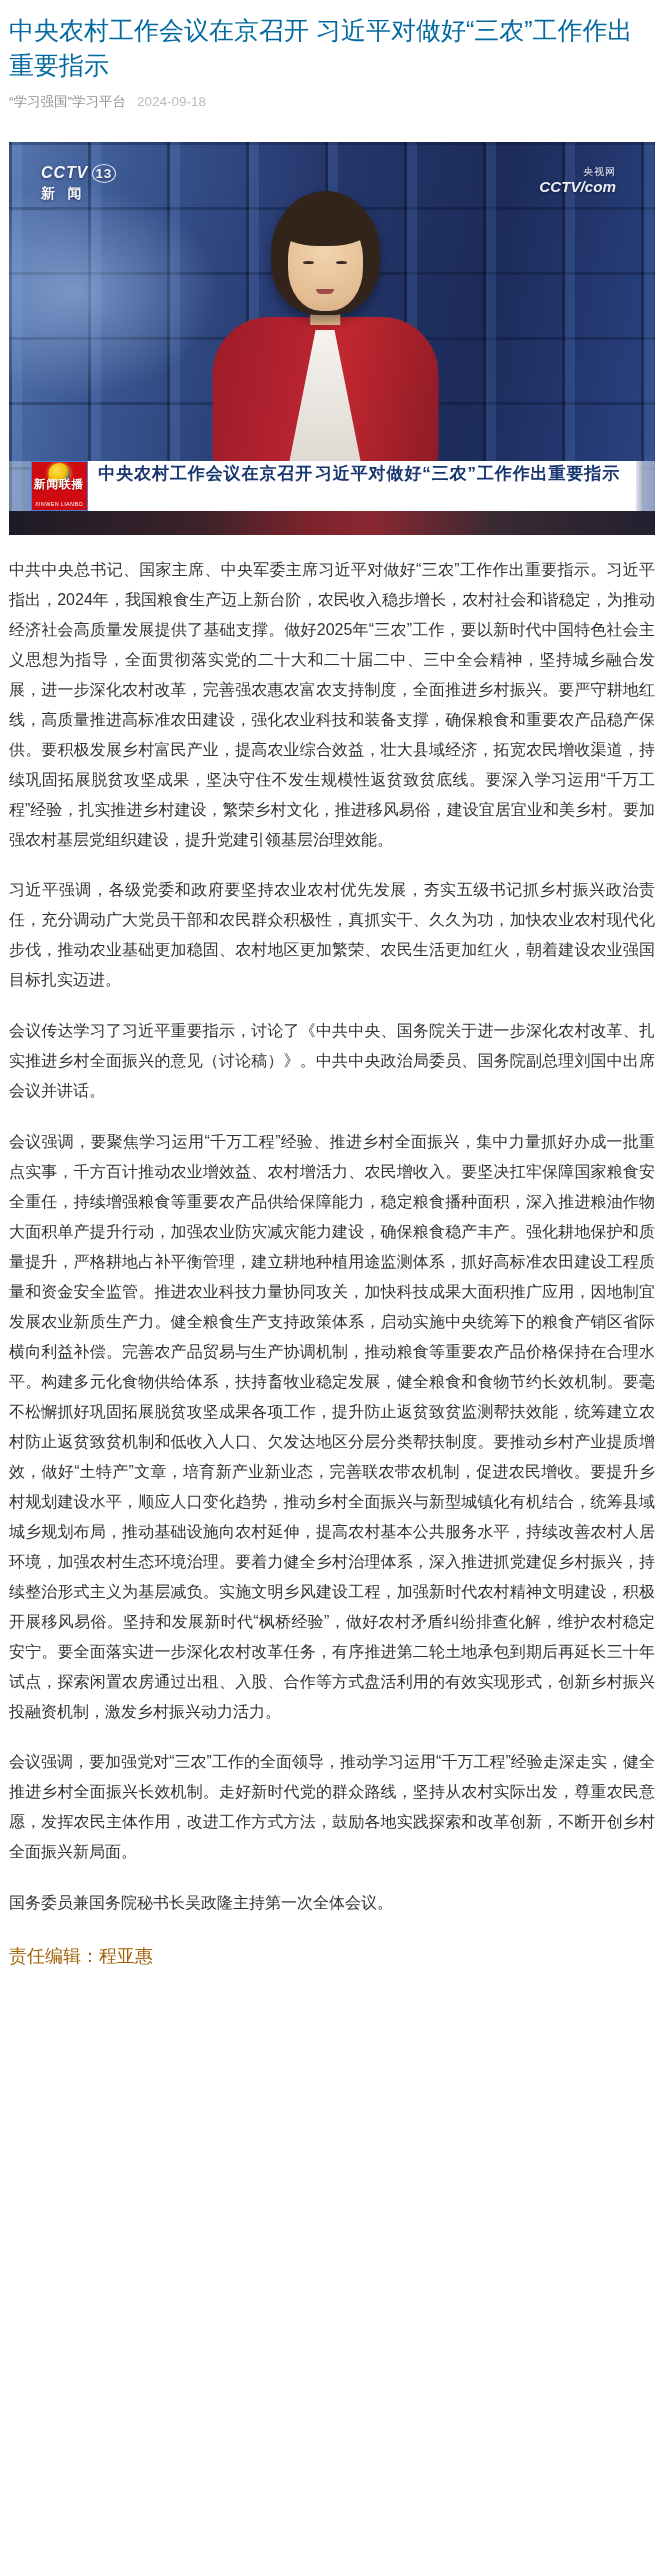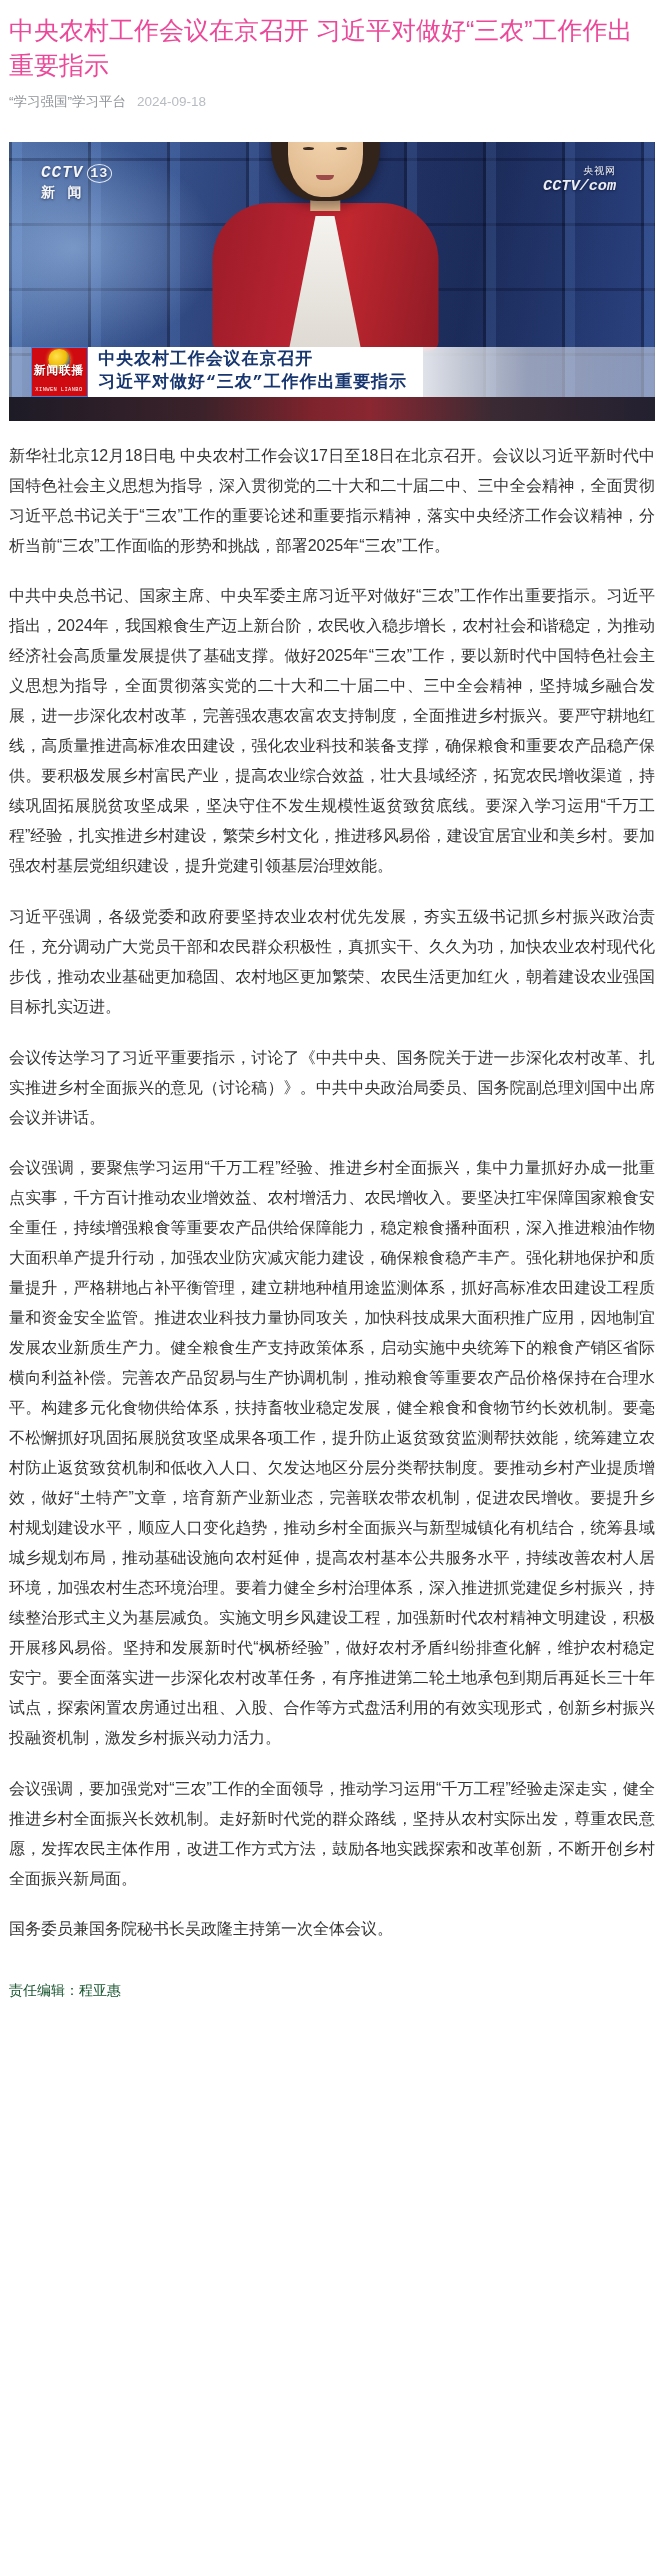--- a/index.html
+++ b/index.html
@@ -11,38 +11,37 @@
     color: #333;
   }
   .page { padding: 9px 9px 16px; }
 
   
   .title {
     margin: 3.6px 0 10.8px;
     font-size: 25px;
     line-height: 35px;
     font-weight: 500;
-    color: #ec4899;
+    color: #0369a1;
   }
   .meta { font-size: 13.5px; color: #8f9398; margin: 0 0 30.5px; }
   .meta .date { color: #b8bcc2; margin-left: 7.2px; }
 
   
   .video {
     position: relative;
     width: 646px;
-    height: 279px;
+    height: 393px;
     margin: 0 0 20px;
     overflow: hidden;
     background:
       radial-gradient(ellipse 206px 152px at 10% 38%, rgba(165,195,235,0.55), rgba(80,110,170,0) 70%),
       repeating-linear-gradient(90deg, rgba(4,10,30,0.38) 0 2.7px, rgba(90,130,200,0.20) 2.7px 12.6px, rgba(25,45,100,0.12) 12.6px 79px),
       repeating-linear-gradient(0deg, rgba(3,8,28,0.30) 0 2.7px, rgba(0,0,0,0) 2.7px 65px),
       linear-gradient(100deg, #5d7fb5 0%, #3e5c97 18%, #27396e 45%, #1c2b58 70%, #2e4788 100%);
-    font-family: Liberation Mono, monospace;
   }
   .desk {
     position: absolute; left: 0; right: 0; bottom: 0; height: 24px;
     background: linear-gradient(90deg, #1d1b26 0%, #3c222a 30%, #7e232c 47%, #8a2731 56%, #3a2a33 75%, #232030 100%);
   }
 
   
   .anchor { position: absolute; left: 50%; bottom: 70px; width: 233px; height: 274px; transform: translateX(-53%); }
   .hair {
     position: absolute; left: 50%; top: 0; transform: translateX(-50%);
@@ -121,43 +120,43 @@
     position: absolute; bottom: 18px; width: 100%; text-align: center;
     color: #fff; font-weight: bold; font-size: 11.7px; letter-spacing: 0.9px;
     text-shadow: 0 0.9px 0.9px rgba(120,0,0,0.8);
   }
   .program-logo .en {
     position: absolute; bottom: 2.7px; width: 100%; text-align: center;
     color: #fff; font-size: 5.4px; letter-spacing: 0.4px;
   }
   .banner-text {
     flex: 0 1 auto; background: #ffffff; padding: 3.6px 16px 3.6px 10.8px;
-    display: flex; flex-direction: column; justify-content: center; gap: 1.8px;
+    display: flex; flex-direction: row; justify-content: center; gap: 1.8px;
   }
   .banner-text .line {
     color: #17356e; font-weight: bold; font-size: 17px; line-height: 20.6px;
     letter-spacing: 0.9px; white-space: nowrap;
   }
   .banner-fade {
     flex: 1 1 auto;
     background: linear-gradient(90deg, rgba(255,255,255,0.8), rgba(255,255,255,0.3) 45%, rgba(255,255,255,0.18));
   }
 
   
   .article-body p.para {
     margin: 0 0 20.6px;
     font-size: 16px;
     line-height: 30px;
     text-align: justify;
     color: #333;
   }
   .editor {
-    margin-top: 38px;
-    font-size: 14px;
-    color: #14532d;
+    margin-top: 26px;
+    font-size: 18px;
+    color: #a16207;
   }
 </style>
 </head>
 <body>
 
 <div class="page">
 
   <h1 class="title">中央农村工作会议在京召开 习近平对做好“三农”工作作出重要指示</h1>
 
   <div class="meta">
@@ -203,21 +202,20 @@
         <div class="line">中央农村工作会议在京召开</div>
         <div class="line">习近平对做好“三农”工作作出重要指示</div>
       </div>
       <div class="banner-fade"></div>
     </div>
 
     <div class="desk"></div>
   </div>
 
   <div class="article-body">
-      <p class="para">新华社北京12月18日电 中央农村工作会议17日至18日在北京召开。会议以习近平新时代中国特色社会主义思想为指导，深入贯彻党的二十大和二十届二中、三中全会精神，全面贯彻习近平总书记关于“三农”工作的重要论述和重要指示精神，落实中央经济工作会议精神，分析当前“三农”工作面临的形势和挑战，部署2025年“三农”工作。</p>
       <p class="para">中共中央总书记、国家主席、中央军委主席习近平对做好“三农”工作作出重要指示。习近平指出，2024年，我国粮食生产迈上新台阶，农民收入稳步增长，农村社会和谐稳定，为推动经济社会高质量发展提供了基础支撑。做好2025年“三农”工作，要以新时代中国特色社会主义思想为指导，全面贯彻落实党的二十大和二十届二中、三中全会精神，坚持城乡融合发展，进一步深化农村改革，完善强农惠农富农支持制度，全面推进乡村振兴。要严守耕地红线，高质量推进高标准农田建设，强化农业科技和装备支撑，确保粮食和重要农产品稳产保供。要积极发展乡村富民产业，提高农业综合效益，壮大县域经济，拓宽农民增收渠道，持续巩固拓展脱贫攻坚成果，坚决守住不发生规模性返贫致贫底线。要深入学习运用“千万工程”经验，扎实推进乡村建设，繁荣乡村文化，推进移风易俗，建设宜居宜业和美乡村。要加强农村基层党组织建设，提升党建引领基层治理效能。</p>
       <p class="para">习近平强调，各级党委和政府要坚持农业农村优先发展，夯实五级书记抓乡村振兴政治责任，充分调动广大党员干部和农民群众积极性，真抓实干、久久为功，加快农业农村现代化步伐，推动农业基础更加稳固、农村地区更加繁荣、农民生活更加红火，朝着建设农业强国目标扎实迈进。</p>
       <p class="para">会议传达学习了习近平重要指示，讨论了《中共中央、国务院关于进一步深化农村改革、扎实推进乡村全面振兴的意见（讨论稿）》。中共中央政治局委员、国务院副总理刘国中出席会议并讲话。</p>
       <p class="para">会议强调，要聚焦学习运用“千万工程”经验、推进乡村全面振兴，集中力量抓好办成一批重点实事，千方百计推动农业增效益、农村增活力、农民增收入。要坚决扛牢保障国家粮食安全重任，持续增强粮食等重要农产品供给保障能力，稳定粮食播种面积，深入推进粮油作物大面积单产提升行动，加强农业防灾减灾能力建设，确保粮食稳产丰产。强化耕地保护和质量提升，严格耕地占补平衡管理，建立耕地种植用途监测体系，抓好高标准农田建设工程质量和资金安全监管。推进农业科技力量协同攻关，加快科技成果大面积推广应用，因地制宜发展农业新质生产力。健全粮食生产支持政策体系，启动实施中央统筹下的粮食产销区省际横向利益补偿。完善农产品贸易与生产协调机制，推动粮食等重要农产品价格保持在合理水平。构建多元化食物供给体系，扶持畜牧业稳定发展，健全粮食和食物节约长效机制。要毫不松懈抓好巩固拓展脱贫攻坚成果各项工作，提升防止返贫致贫监测帮扶效能，统筹建立农村防止返贫致贫机制和低收入人口、欠发达地区分层分类帮扶制度。要推动乡村产业提质增效，做好“土特产”文章，培育新产业新业态，完善联农带农机制，促进农民增收。要提升乡村规划建设水平，顺应人口变化趋势，推动乡村全面振兴与新型城镇化有机结合，统筹县域城乡规划布局，推动基础设施向农村延伸，提高农村基本公共服务水平，持续改善农村人居环境，加强农村生态环境治理。要着力健全乡村治理体系，深入推进抓党建促乡村振兴，持续整治形式主义为基层减负。实施文明乡风建设工程，加强新时代农村精神文明建设，积极开展移风易俗。坚持和发展新时代“枫桥经验”，做好农村矛盾纠纷排查化解，维护农村稳定安宁。要全面落实进一步深化农村改革任务，有序推进第二轮土地承包到期后再延长三十年试点，探索闲置农房通过出租、入股、合作等方式盘活利用的有效实现形式，创新乡村振兴投融资机制，激发乡村振兴动力活力。</p>
       <p class="para">会议强调，要加强党对“三农”工作的全面领导，推动学习运用“千万工程”经验走深走实，健全推进乡村全面振兴长效机制。走好新时代党的群众路线，坚持从农村实际出发，尊重农民意愿，发挥农民主体作用，改进工作方式方法，鼓励各地实践探索和改革创新，不断开创乡村全面振兴新局面。</p>
       <p class="para">国务委员兼国务院秘书长吴政隆主持第一次全体会议。</p>
     </div>
 
   <div class="editor">责任编辑：程亚惠</div>
 

